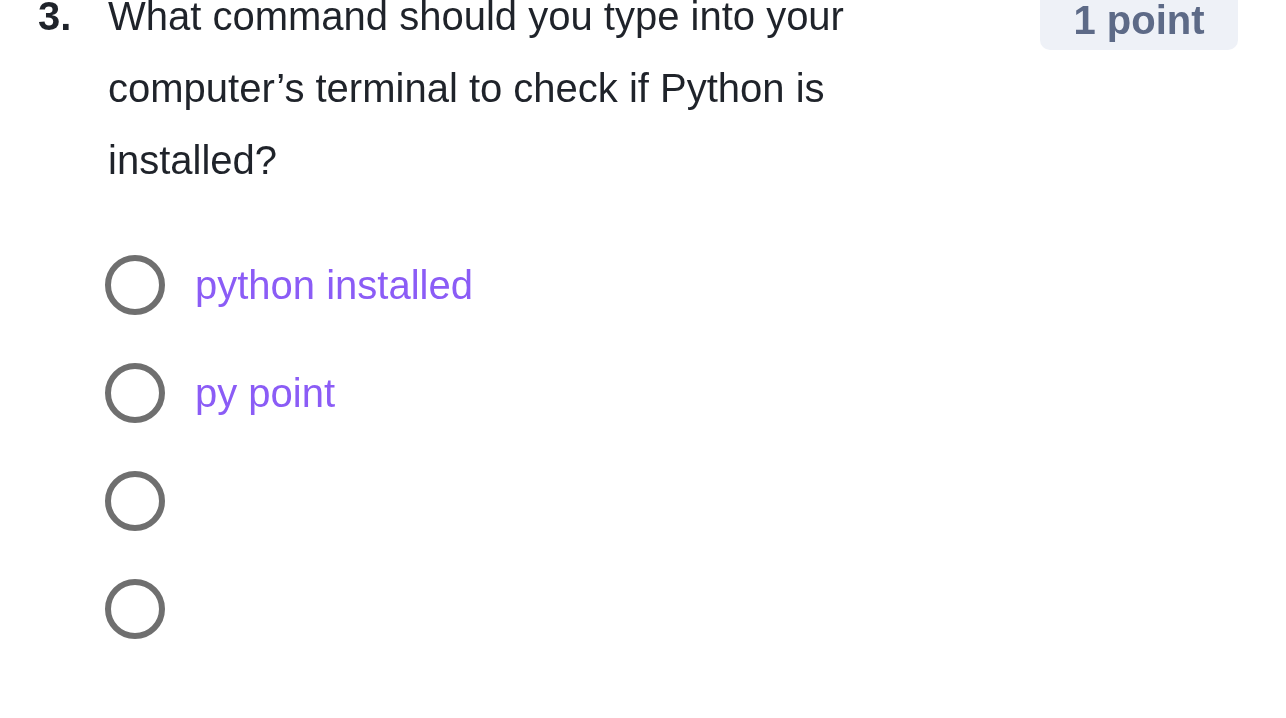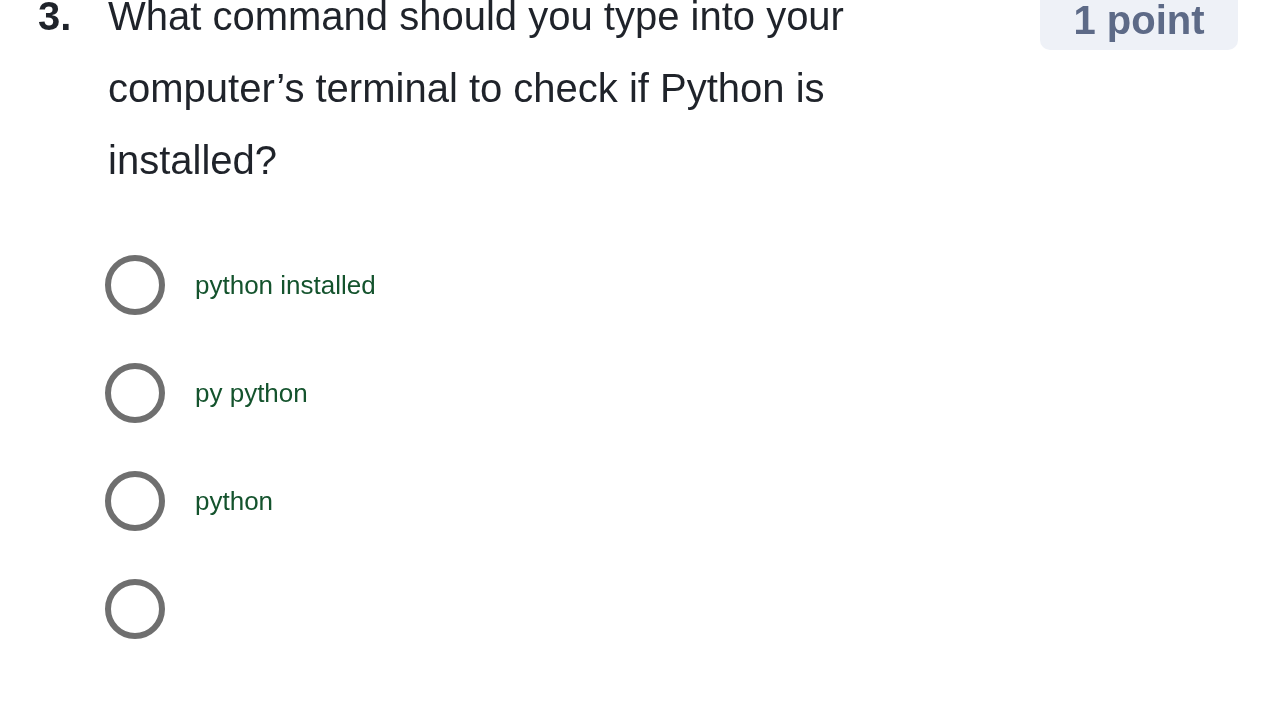--- a/index.html
+++ b/index.html
@@ -74,23 +74,23 @@
   .radio {
     width: 48px;
     height: 48px;
     border: 6px solid #6f6f6f;
     border-radius: 50%;
     background: #ffffff;
     flex: 0 0 auto;
     box-sizing: content-box;
   }
   .option-label {
-    font-size: 26px;
+    font-size: 40px;
     font-weight: 400;
-    color: #14532d;
+    color: #8b5cf6;
     white-space: nowrap;
   }
 </style>
 </head>
 <body>
 
 <div class="screen">
 
   <div class="q-number">3.</div>
 
@@ -100,26 +100,25 @@
 
   <div class="options">
 
     <div class="option option-1">
       <span class="radio"></span>
       <span class="option-label">python installed</span>
     </div>
 
     <div class="option option-2">
       <span class="radio"></span>
-      <span class="option-label">py python</span>
+      <span class="option-label">py point</span>
     </div>
 
     <div class="option option-3">
       <span class="radio"></span>
-      <span class="option-label">python</span>
     </div>
 
     <div class="option option-4">
       <span class="radio"></span>
     </div>
 
   </div>
 </div>
 
 </body></html>

